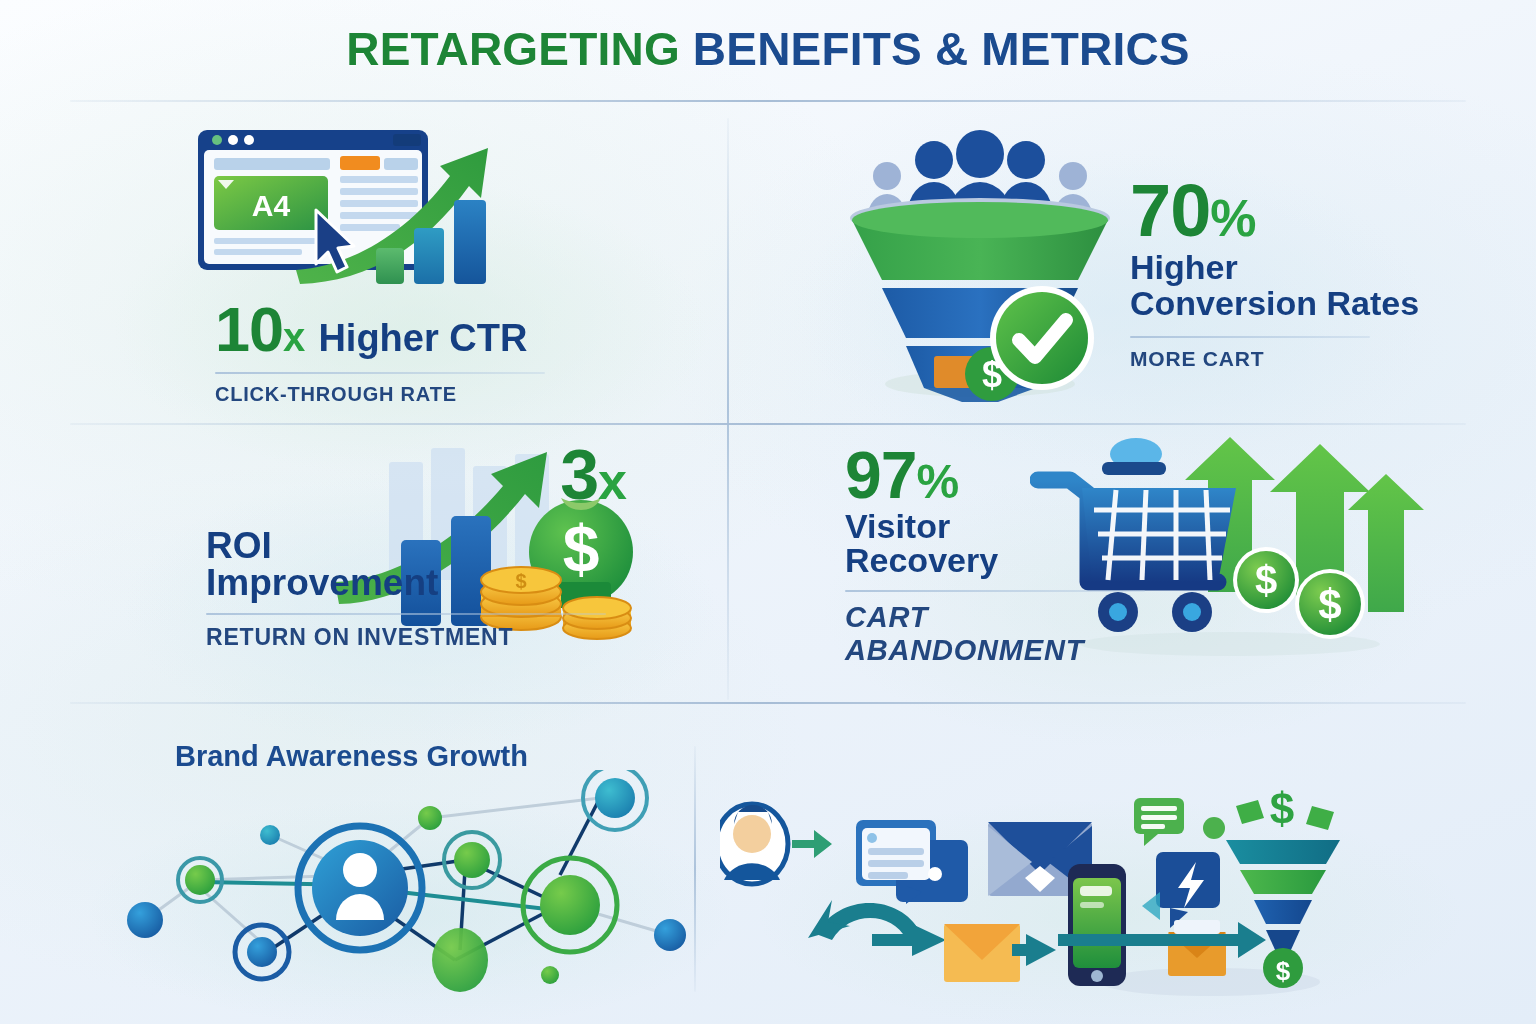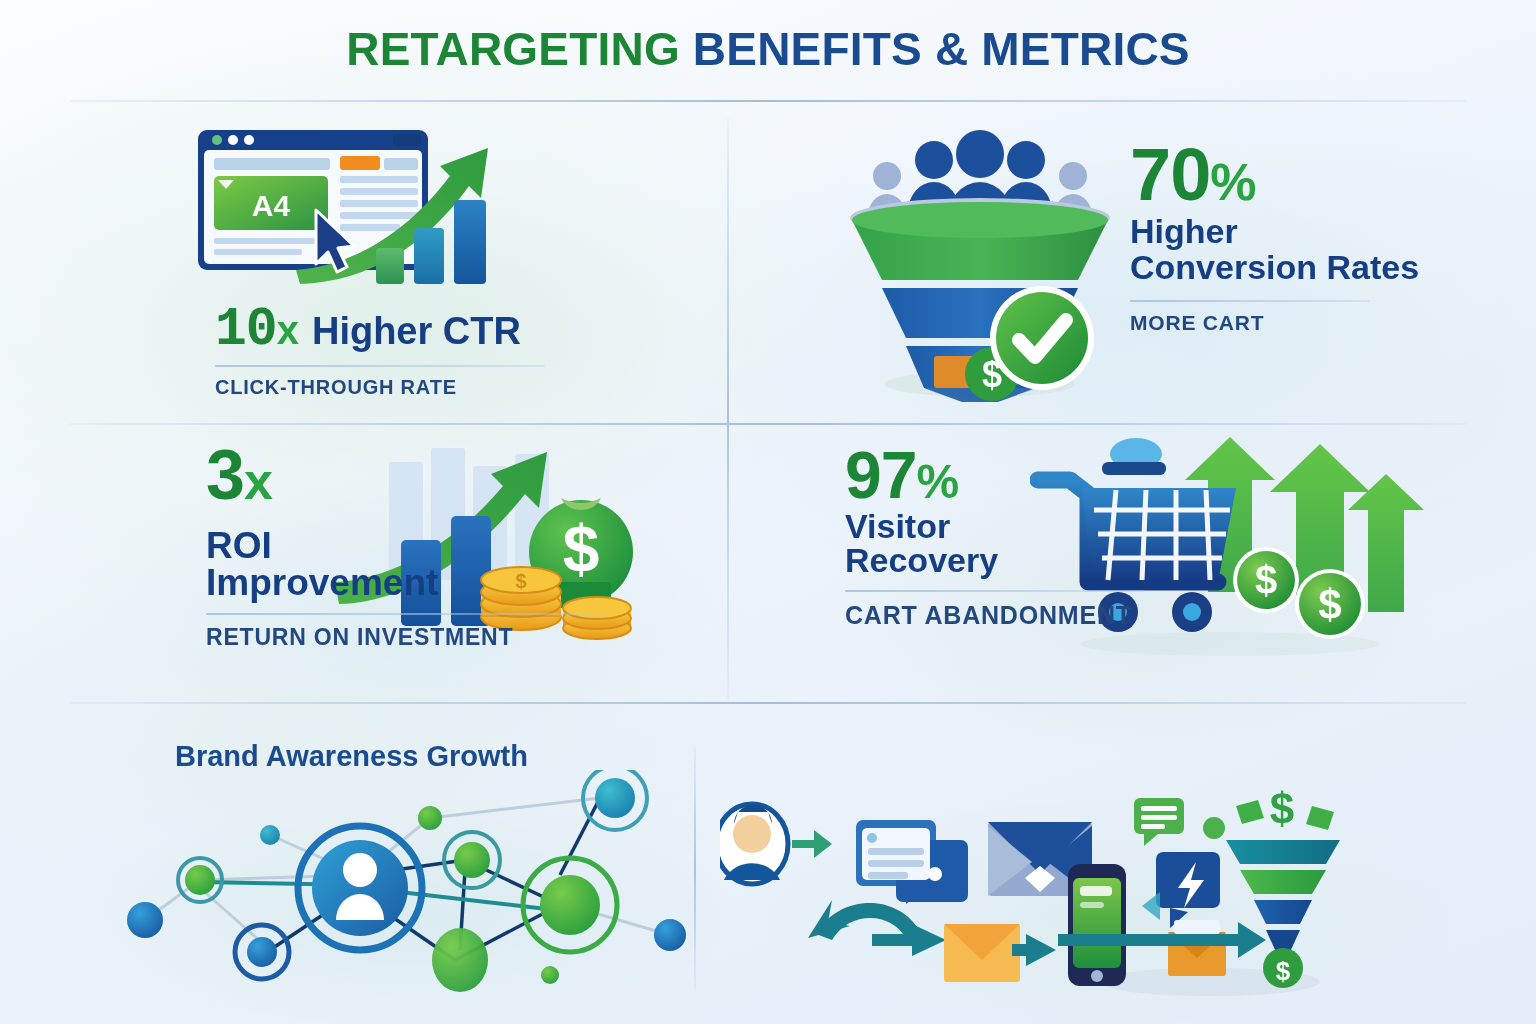--- a/index.html
+++ b/index.html
@@ -55,49 +55,49 @@
   .stat-num{font-weight:bold;color:#1d8536;line-height:.95;letter-spacing:-1px;}
   .stat-unit{font-weight:bold;color:#2aa342;}
   .stat-title{font-weight:bold;color:#153f82;line-height:1.05;}
   .stat-rule{height:2px;border-radius:2px;margin:10px 0 9px 0;
       background:linear-gradient(90deg,rgba(168,192,218,.9),rgba(180,202,226,.35));}
   .stat-sub{color:#23477f;font-weight:bold;letter-spacing:.8px;}
 
   
   #tl-text{position:absolute;left:145px;top:190px;width:380px;}
   #tl-head{font-size:47px;white-space:nowrap;}
-  #tl-head .stat-num{font-size:53px;font-family:Liberation Mono, monospace;}
+  #tl-head .stat-num{font-size:63px;}
   #tl-head .stat-unit{font-size:40px;}
   #tl-head .stat-title{font-size:38px;display:inline;}
   #tl-rule{width:330px;}
   #tl-sub{font-size:20px;}
 
   
   #tr-text{position:absolute;left:390px;top:30px;width:330px;}
-  #tr-num{font-size:74px;}
+  #tr-num{font-size:74px;margin-top:36px;}
   #tr-num .stat-unit{font-size:52px;}
   #tr-title{font-size:34px;margin-top:4px;}
   #tr-rule{width:240px;margin-top:14px;}
   #tr-sub{font-size:21px;}
 
   
   #bl-text{position:absolute;left:136px;top:10px;width:420px;}
-  #bl-num{font-size:70px;}
+  #bl-num{font-size:70px;text-align:right;}
   #bl-num .stat-unit{font-size:52px;}
   #bl-title{font-size:37px;line-height:1.0;margin-top:18px;}
   #bl-rule{width:400px;margin-top:12px;}
   #bl-sub{font-size:23px;}
 
   
   #br-text{position:absolute;left:105px;top:12px;width:330px;}
   #br-num{font-size:66px;}
   #br-num .stat-unit{font-size:48px;}
   #br-title{font-size:34px;line-height:1.02;margin-top:2px;}
   #br-rule{width:300px;margin-top:12px;}
-  #br-sub{font-size:25px;}
+  #br-sub{font-size:29px;font-style:italic;}
 
   
   .panel-title{position:absolute;font-size:29px;font-weight:bold;color:#1b4b8f;white-space:nowrap;}
   #bp-left-title{left:175px;top:740px;}
   #bp-right-title{left:818px;top:740px;}
 
   .art{position:absolute;}
 </style>
 </head>
 <body>

